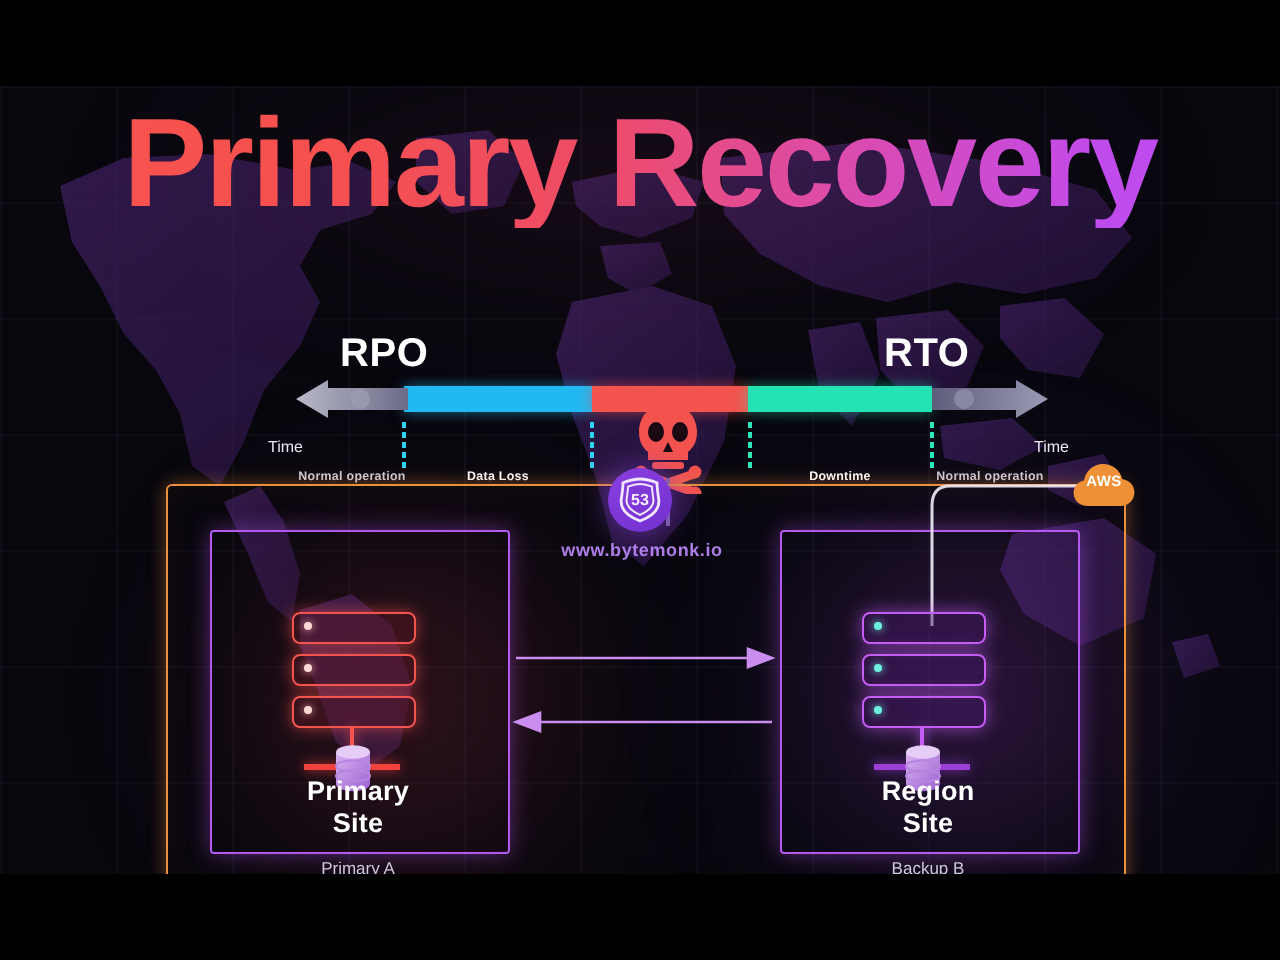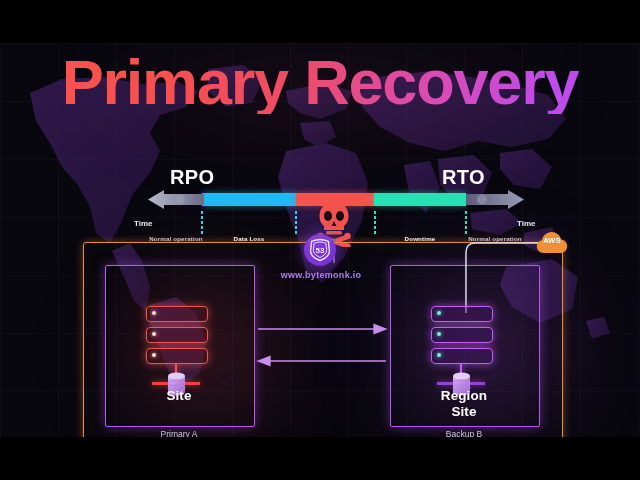--- a/index.html
+++ b/index.html
@@ -51,21 +51,21 @@
   #tl-bar{position:absolute;left:0;top:24px;width:404px;height:13px;}
   .band{position:absolute;top:0;height:13px;}
   #band-dataloss{left:68px;width:94px;background:#22b9f2;box-shadow:0 0 7px rgba(34,185,242,.55);}
   #band-disaster{left:162px;width:78px;background:#f4544e;box-shadow:0 0 7px rgba(244,84,78,.55);}
   #band-downtime{left:240px;width:92px;background:#25e2b4;box-shadow:0 0 7px rgba(37,226,180,.5);}
 
   
   #arrow-left{position:absolute;left:14px;top:-3px;width:56px;height:19px;}
   #arrow-right{position:absolute;left:332px;top:-3px;width:58px;height:19px;}
 
-  .tl-time{position:absolute;top:26px;font-size:8px;font-weight:700;color:#e8e8f2;}
+  .tl-time{position:absolute;top:26px;font-size:8px;font-weight:400;color:#e8e8f2;}
   #time-left{left:0px;}
   #time-right{left:383px;}
 
   .tick{position:absolute;top:18px;width:2px;height:25px;
     background:repeating-linear-gradient(to bottom,#2fd3f0 0 3px,transparent 3px 5px);}
   .tick.g{background:repeating-linear-gradient(to bottom,#2fe6bb 0 3px,transparent 3px 5px);}
   #tick1{left:67px;}
   #tick2{left:161px;}
   #tick3{left:240px;}
   #tick4{left:331px;}
@@ -336,20 +336,21 @@
     <svg id="arrows">
       <g stroke="#c98df0" stroke-width="1.3" fill="#c98df0">
         <line x1="258" y1="286" x2="378" y2="286"></line>
         <path d="M386,286 L374,281.5 L374,290.5 Z"></path>
         <line x1="386" y1="318" x2="266" y2="318"></line>
         <path d="M258,318 L270,313.5 L270,322.5 Z"></path>
       </g>
     </svg>
 
     <div class="site-name" id="name-a">
+      <div>Primary</div>
       <div>Site</div>
     </div>
     <div class="site-name" id="name-b">
       <div>Region</div>
       <div>Site</div>
     </div>
 
     <div class="region" id="region-a">Primary A</div>
     <div class="region" id="region-b">Backup B</div>
 

